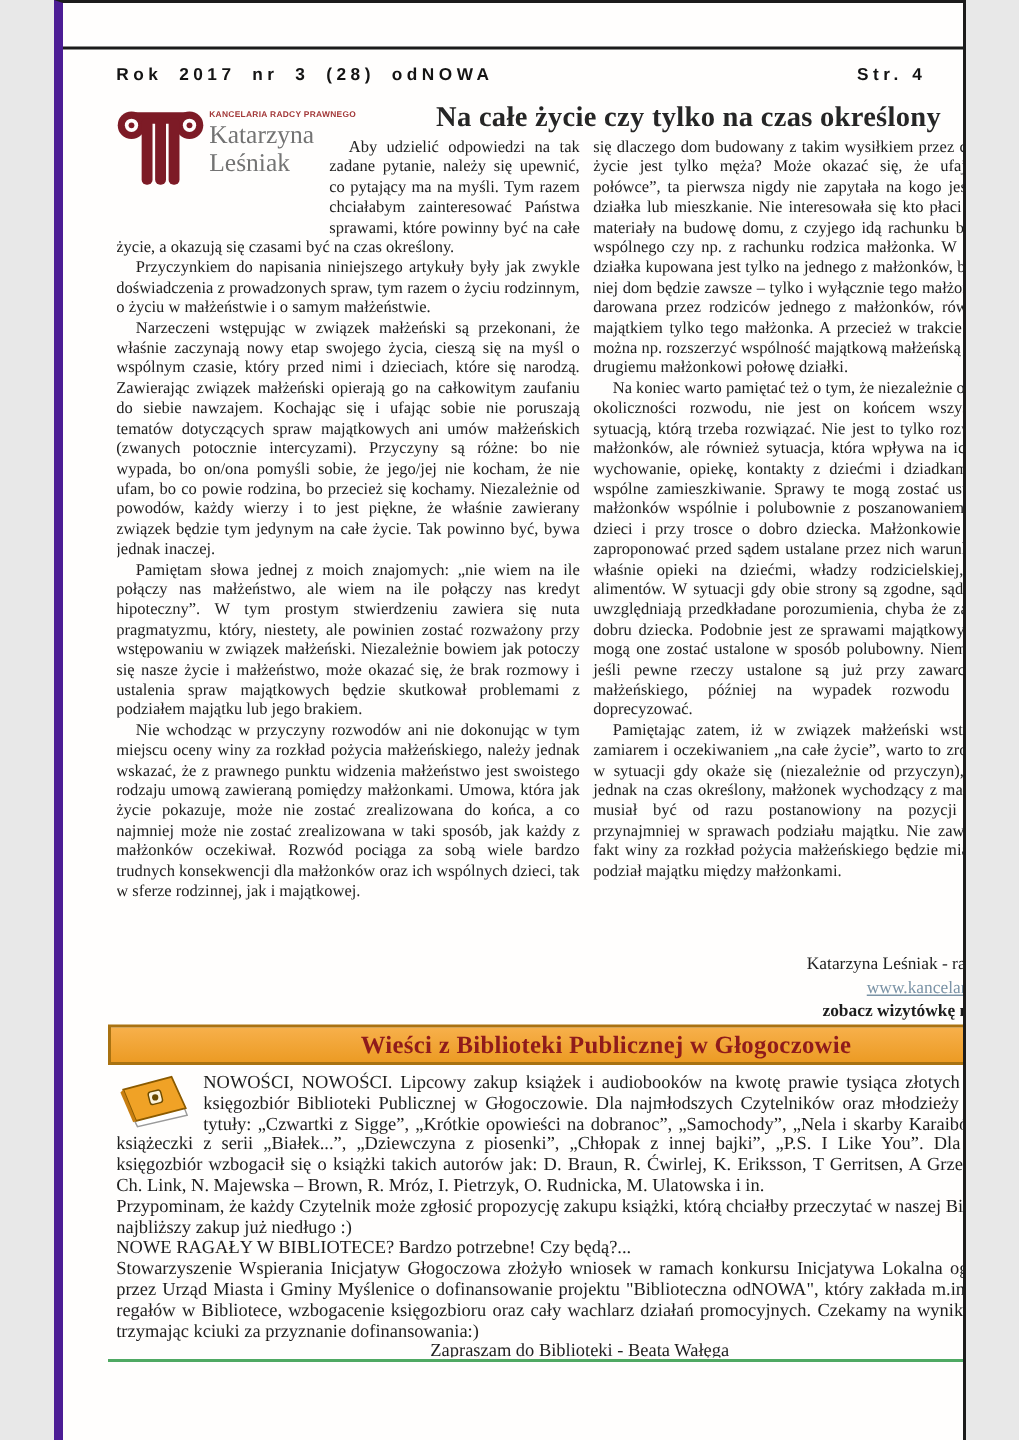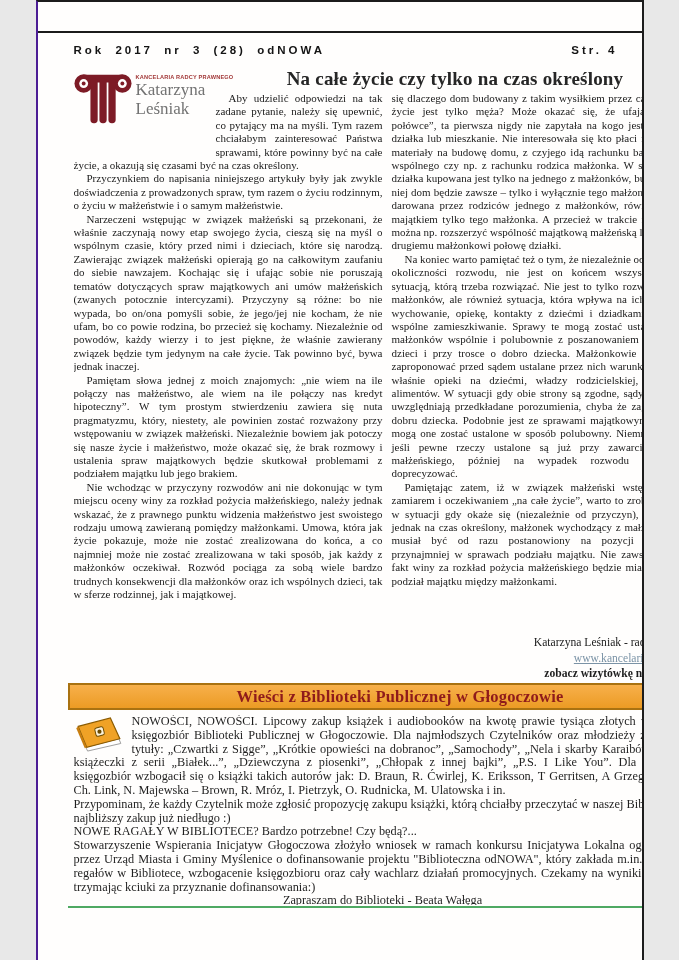--- a/index.html
+++ b/index.html
@@ -5,21 +5,21 @@
   html,body{margin:0;padding:0;background:#e8e8e8;}
   .page{
     position:relative;
     width:608px;height:960px;
     margin:0 auto;
     background:#fffefd;
     font-family:"Liberation Serif", serif;
     color:#212121;
     overflow:hidden;
     box-sizing:border-box;
-    border-left:2px solid #4c1d95;
+    border-left:6px solid #4c1d95;
     border-right:2px solid #1c1c1c;
     border-top:2px solid #1c1c1c;
   }
   .top-rule{position:absolute;left:0;right:0;top:29px;height:2px;background:#1b1b1b;}
   .hdr-issue{
     position:absolute;left:36px;top:42px;
     font-family:"Liberation Sans",sans-serif;
     font-size:11.5px;font-weight:bold;letter-spacing:3px;word-spacing:5px;color:#141414;
   }
   .hdr-page{

